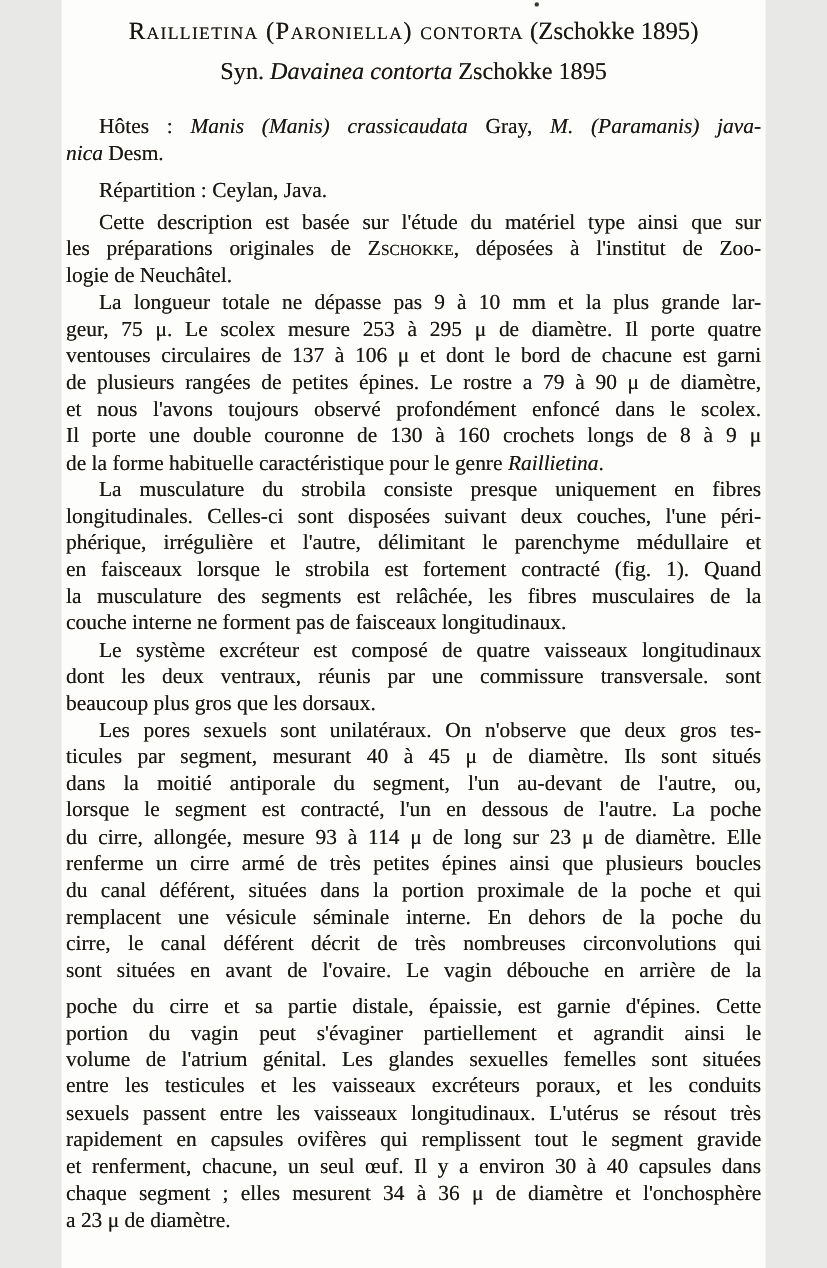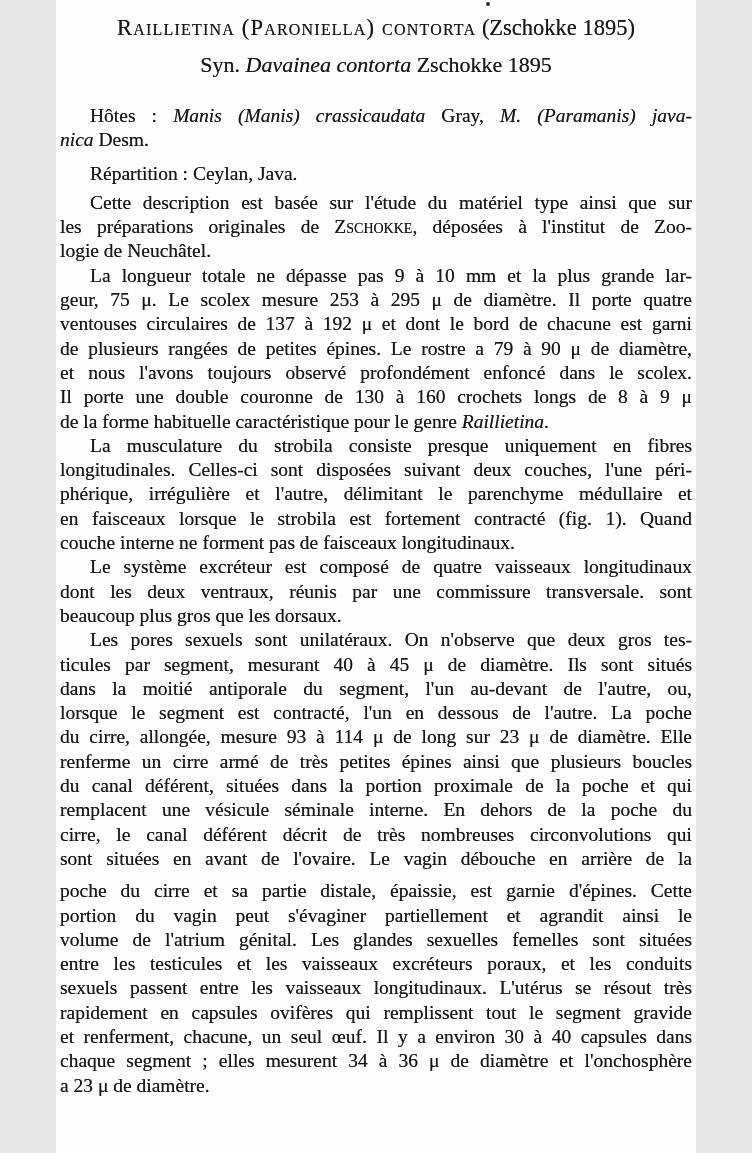--- a/index.html
+++ b/index.html
@@ -74,31 +74,32 @@
         <div class="line last">Répartition : Ceylan, Java.</div>
       </div>
       <div class="para indent gap-xs">
         <div class="line">Cette description est basée sur l'étude du matériel type ainsi que sur</div>
         <div class="line">les préparations originales de <span class="sc">Zschokke</span>, déposées à l'institut de Zoo-</div>
         <div class="line last">logie de Neuchâtel.</div>
       </div>
       <div class="para indent">
         <div class="line">La longueur totale ne dépasse pas 9 à 10 mm et la plus grande lar-</div>
         <div class="line">geur, 75 μ. Le scolex mesure 253 à 295 μ de diamètre. Il porte quatre</div>
-        <div class="line">ventouses circulaires de 137 à 192 μ et dont le bord de chacune est garni</div>
+        <div class="line">ventouses circulaires de 137 à 106 μ et dont le bord de chacune est garni</div>
         <div class="line">de plusieurs rangées de petites épines. Le rostre a 79 à 90 μ de diamètre,</div>
         <div class="line">et nous l'avons toujours observé profondément enfoncé dans le scolex.</div>
         <div class="line">Il porte une double couronne de 130 à 160 crochets longs de 8 à 9 μ</div>
         <div class="line last">de la forme habituelle caractéristique pour le genre <i>Raillietina</i>.</div>
       </div>
       <div class="para indent">
         <div class="line">La musculature du strobila consiste presque uniquement en fibres</div>
         <div class="line">longitudinales. Celles-ci sont disposées suivant deux couches, l'une péri-</div>
         <div class="line">phérique, irrégulière et l'autre, délimitant le parenchyme médullaire et</div>
         <div class="line">en faisceaux lorsque le strobila est fortement contracté (fig. 1). Quand</div>
+        <div class="line">la musculature des segments est relâchée, les fibres musculaires de la</div>
         <div class="line last">couche interne ne forment pas de faisceaux longitudinaux.</div>
       </div>
       <div class="para indent">
         <div class="line">Le système excréteur est composé de quatre vaisseaux longitudinaux</div>
         <div class="line">dont les deux ventraux, réunis par une commissure transversale. sont</div>
         <div class="line last">beaucoup plus gros que les dorsaux.</div>
       </div>
       <div class="para indent">
         <div class="line">Les pores sexuels sont unilatéraux. On n'observe que deux gros tes-</div>
         <div class="line">ticules par segment, mesurant 40 à 45 μ de diamètre. Ils sont situés</div>

